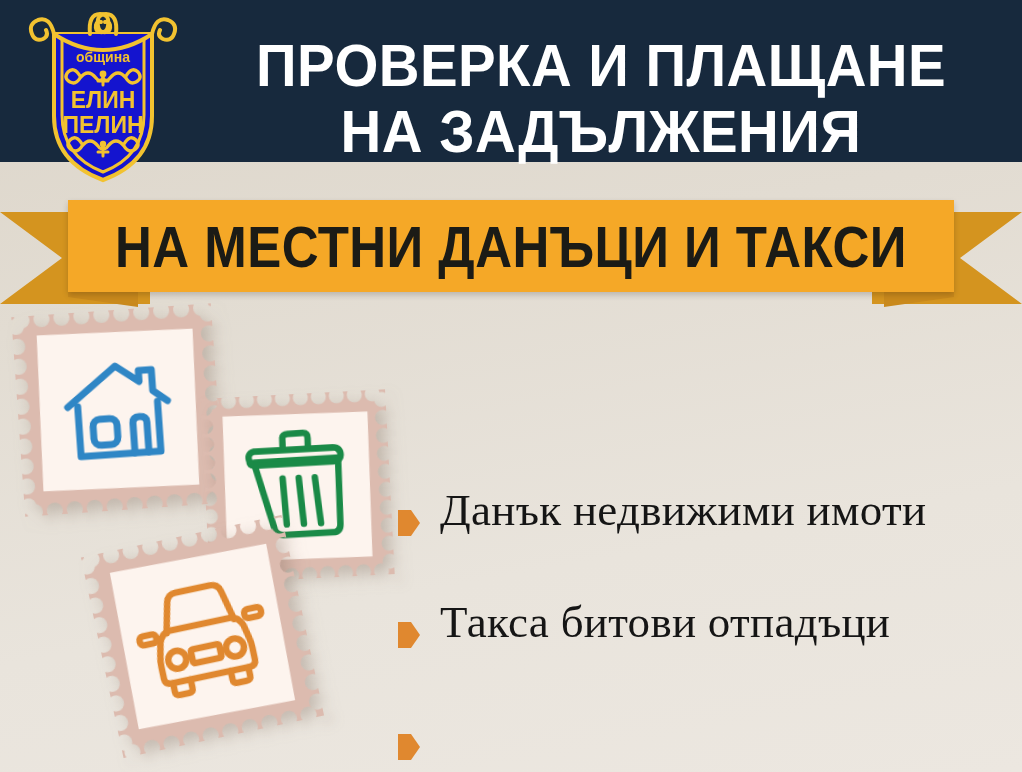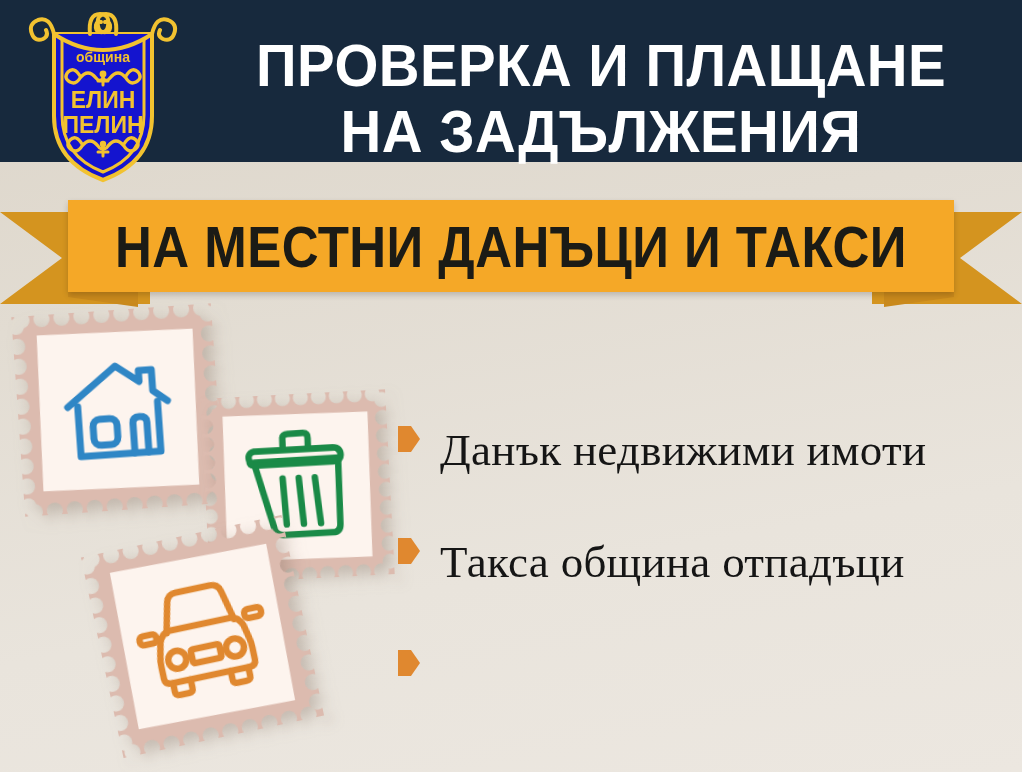--- a/index.html
+++ b/index.html
@@ -78,21 +78,21 @@
   .stamp{
     position:absolute;
     filter:drop-shadow(6px 7px 7px rgba(120,100,85,0.33));
   }
 
   
   #bullets{
     position:absolute;left:398px;top:424px;width:620px;
   }
   .bullet-row{
-    display:flex;align-items:flex-start;height:112px;
+    display:flex;align-items:flex-end;height:112px;
   }
   .bullet-mark{
     width:22px;height:26px;flex:0 0 22px;margin-right:20px;margin-top:2px;
     background:#e0882f;
     clip-path:polygon(0 0, 13px 0, 22px 13px, 13px 26px, 0 26px);
   }
   .bullet-text{
     font-family:"Liberation Serif",serif;
     font-size:45px;
     color:#151515;
@@ -339,20 +339,20 @@
     </svg>
   </div>
 
   <div id="bullets">
     <div class="bullet-row">
       <span class="bullet-mark"></span>
       <span class="bullet-text">Данък недвижими имоти</span>
     </div>
     <div class="bullet-row">
       <span class="bullet-mark"></span>
-      <span class="bullet-text">Такса община отпадъци</span>
+      <span class="bullet-text">Такса битови отпадъци</span>
     </div>
     <div class="bullet-row">
       <span class="bullet-mark"></span>
     </div>
   </div>
 
 </div>
 
 </body></html>

